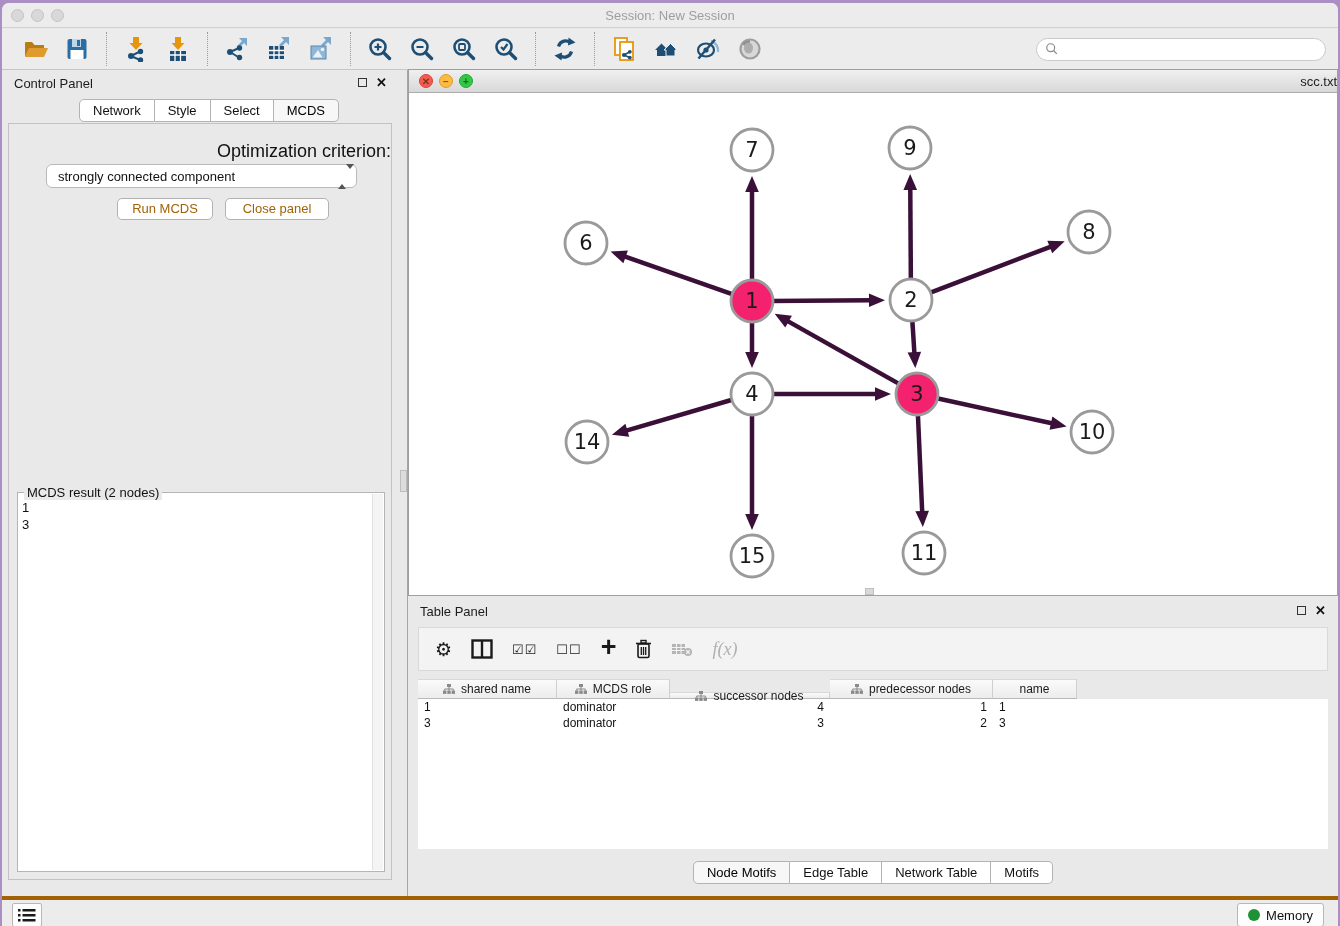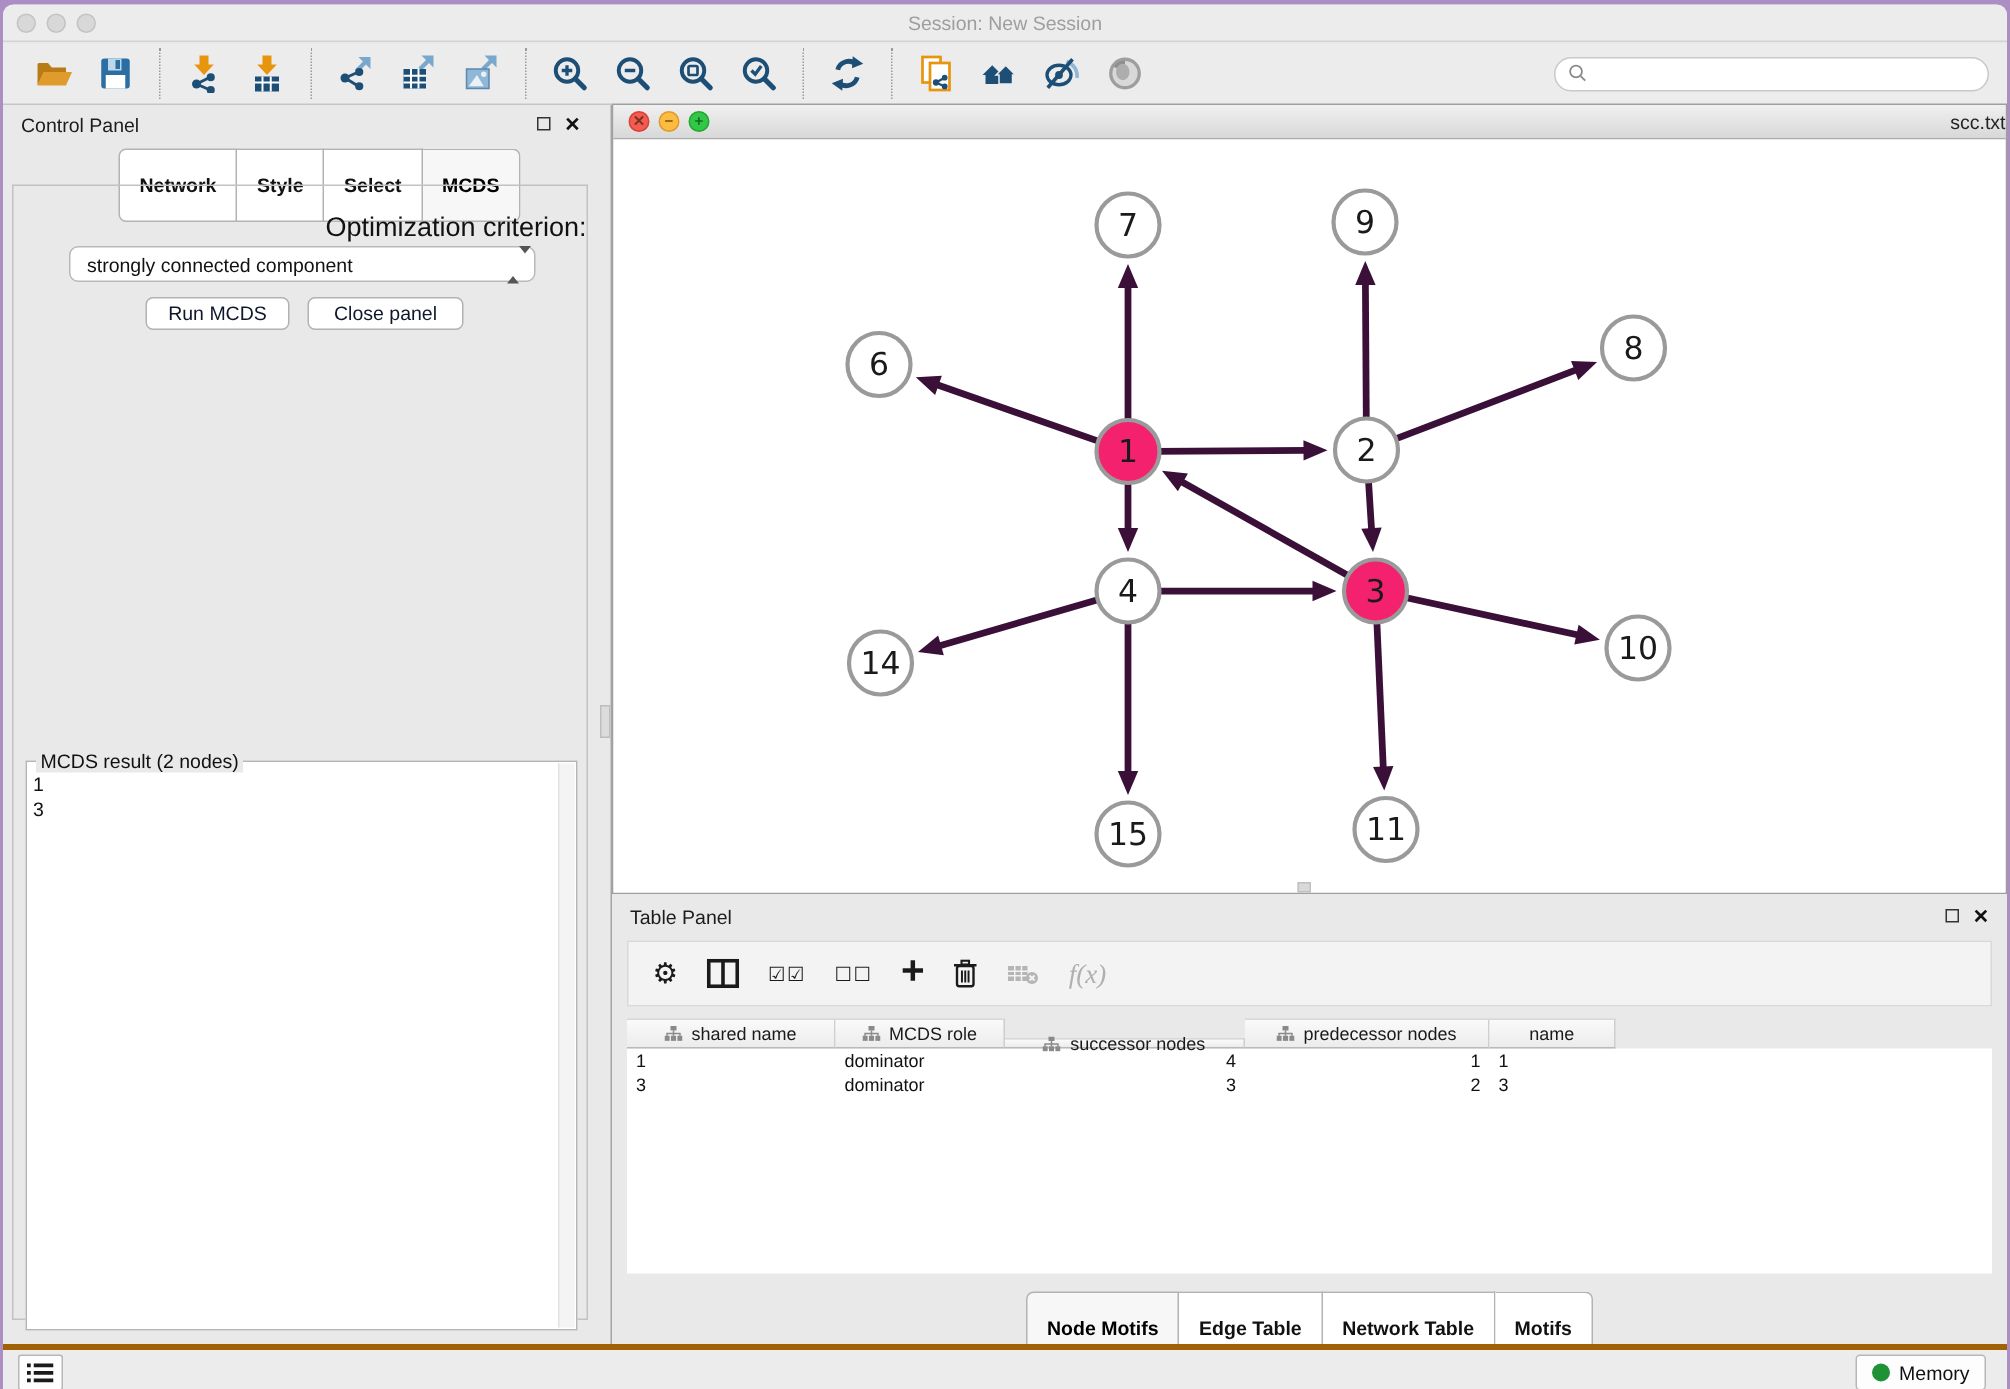--- a/index.html
+++ b/index.html
@@ -32,43 +32,43 @@
   
   #control-panel { position:absolute; left:0; top:67px; width:397px; height:826px; background:#e9e9e9; }
   .panel-head { position:relative; height:26px; }
   .panel-title { position:absolute; left:12px; top:6px; font-size:13px; color:#1c1c1c; }
   .float-ic { position:absolute; top:8px; width:9px; height:9px; border:1.5px solid #333; }
   .close-ic { position:absolute; top:5px; font-size:13px; font-weight:bold; color:#111; }
   #control-panel .float-ic { right:32px; } #control-panel .close-ic { right:12px; }
 
   .seg-tabs { display:flex; }
   .seg-tab { background:#fff; border:1px solid #b3b3b3; border-left-width:0;
-    font-size:13px; color:#111; padding:16px 13px; white-space:nowrap;font-weight:bold; }
+    font-size:13px; color:#111; padding:3px 13px; white-space:nowrap; }
   .seg-tab:first-child { border-left-width:1px; border-radius:5px 0 0 5px; }
   .seg-tab:last-child { border-radius:0 5px 5px 0; }
   .seg-tab.active { color:#000000; background:#f7f7f7; }
   #cp-tabs { position:absolute; left:77px; top:29px; }
 
   #cp-box { position:absolute; left:6px; top:53px; width:384px; height:757px;
     border:1px solid #c2c2c2; }
   #opt-label { position:absolute; width:100%; text-align:right; top:17px; font-size:18px; color:#111; }
   #criterion-select { position:absolute; left:37px; top:40px; width:311px; height:24px;
     background:#fff; border:1px solid #b9b9b9; border-radius:6px;
     display:flex; align-items:center; padding-left:11px; font-size:13px; color:#111; }
   .stepper { position:absolute; right:8px; top:4px; width:10px; }
   .stepper .up { width:0; height:0; border-left:4px solid transparent; border-right:4px solid transparent;
     border-bottom:5px solid #555; margin-bottom:3px; }
   .stepper .down { width:0; height:0; border-left:4px solid transparent; border-right:4px solid transparent;
     border-top:5px solid #555; }
   .btn { position:absolute; height:22px; background:#fff; border:1px solid #b2b2b2;
-    border-radius:5px; font-size:13px; color:#0f172a; text-align:center; line-height:20px; }
+    border-radius:5px; font-size:13px; color:#a16207; text-align:center; line-height:20px;margin-left:20px; }
   #run-btn { left:88px; top:74px; width:96px; }
   #closepanel-btn { left:196px; top:74px; width:104px; }
 
-  #result-group { position:absolute; left:8px; top:383px; width:368px; height:380px;
+  #result-group { position:absolute; left:8px; top:368px; width:368px; height:380px;
     border:1px solid #b5b5b5; background:#fff; }
   #result-legend { position:absolute; left:6px; top:-8px; background:#e9e9e9;
     font-size:13px; color:#111; padding:0 3px; }
   #result-text { position:absolute; left:4px; top:6px; right:14px; bottom:4px;
     font-size:13px; color:#111; line-height:17px; white-space:pre; }
   #result-scroll { position:absolute; right:1px; top:1px; width:11px; bottom:1px;
     background:#f4f4f4; border-left:1px solid #e2e2e2; }
 
   
   #v-divider { position:absolute; left:397px; top:67px; width:9px; height:826px;

